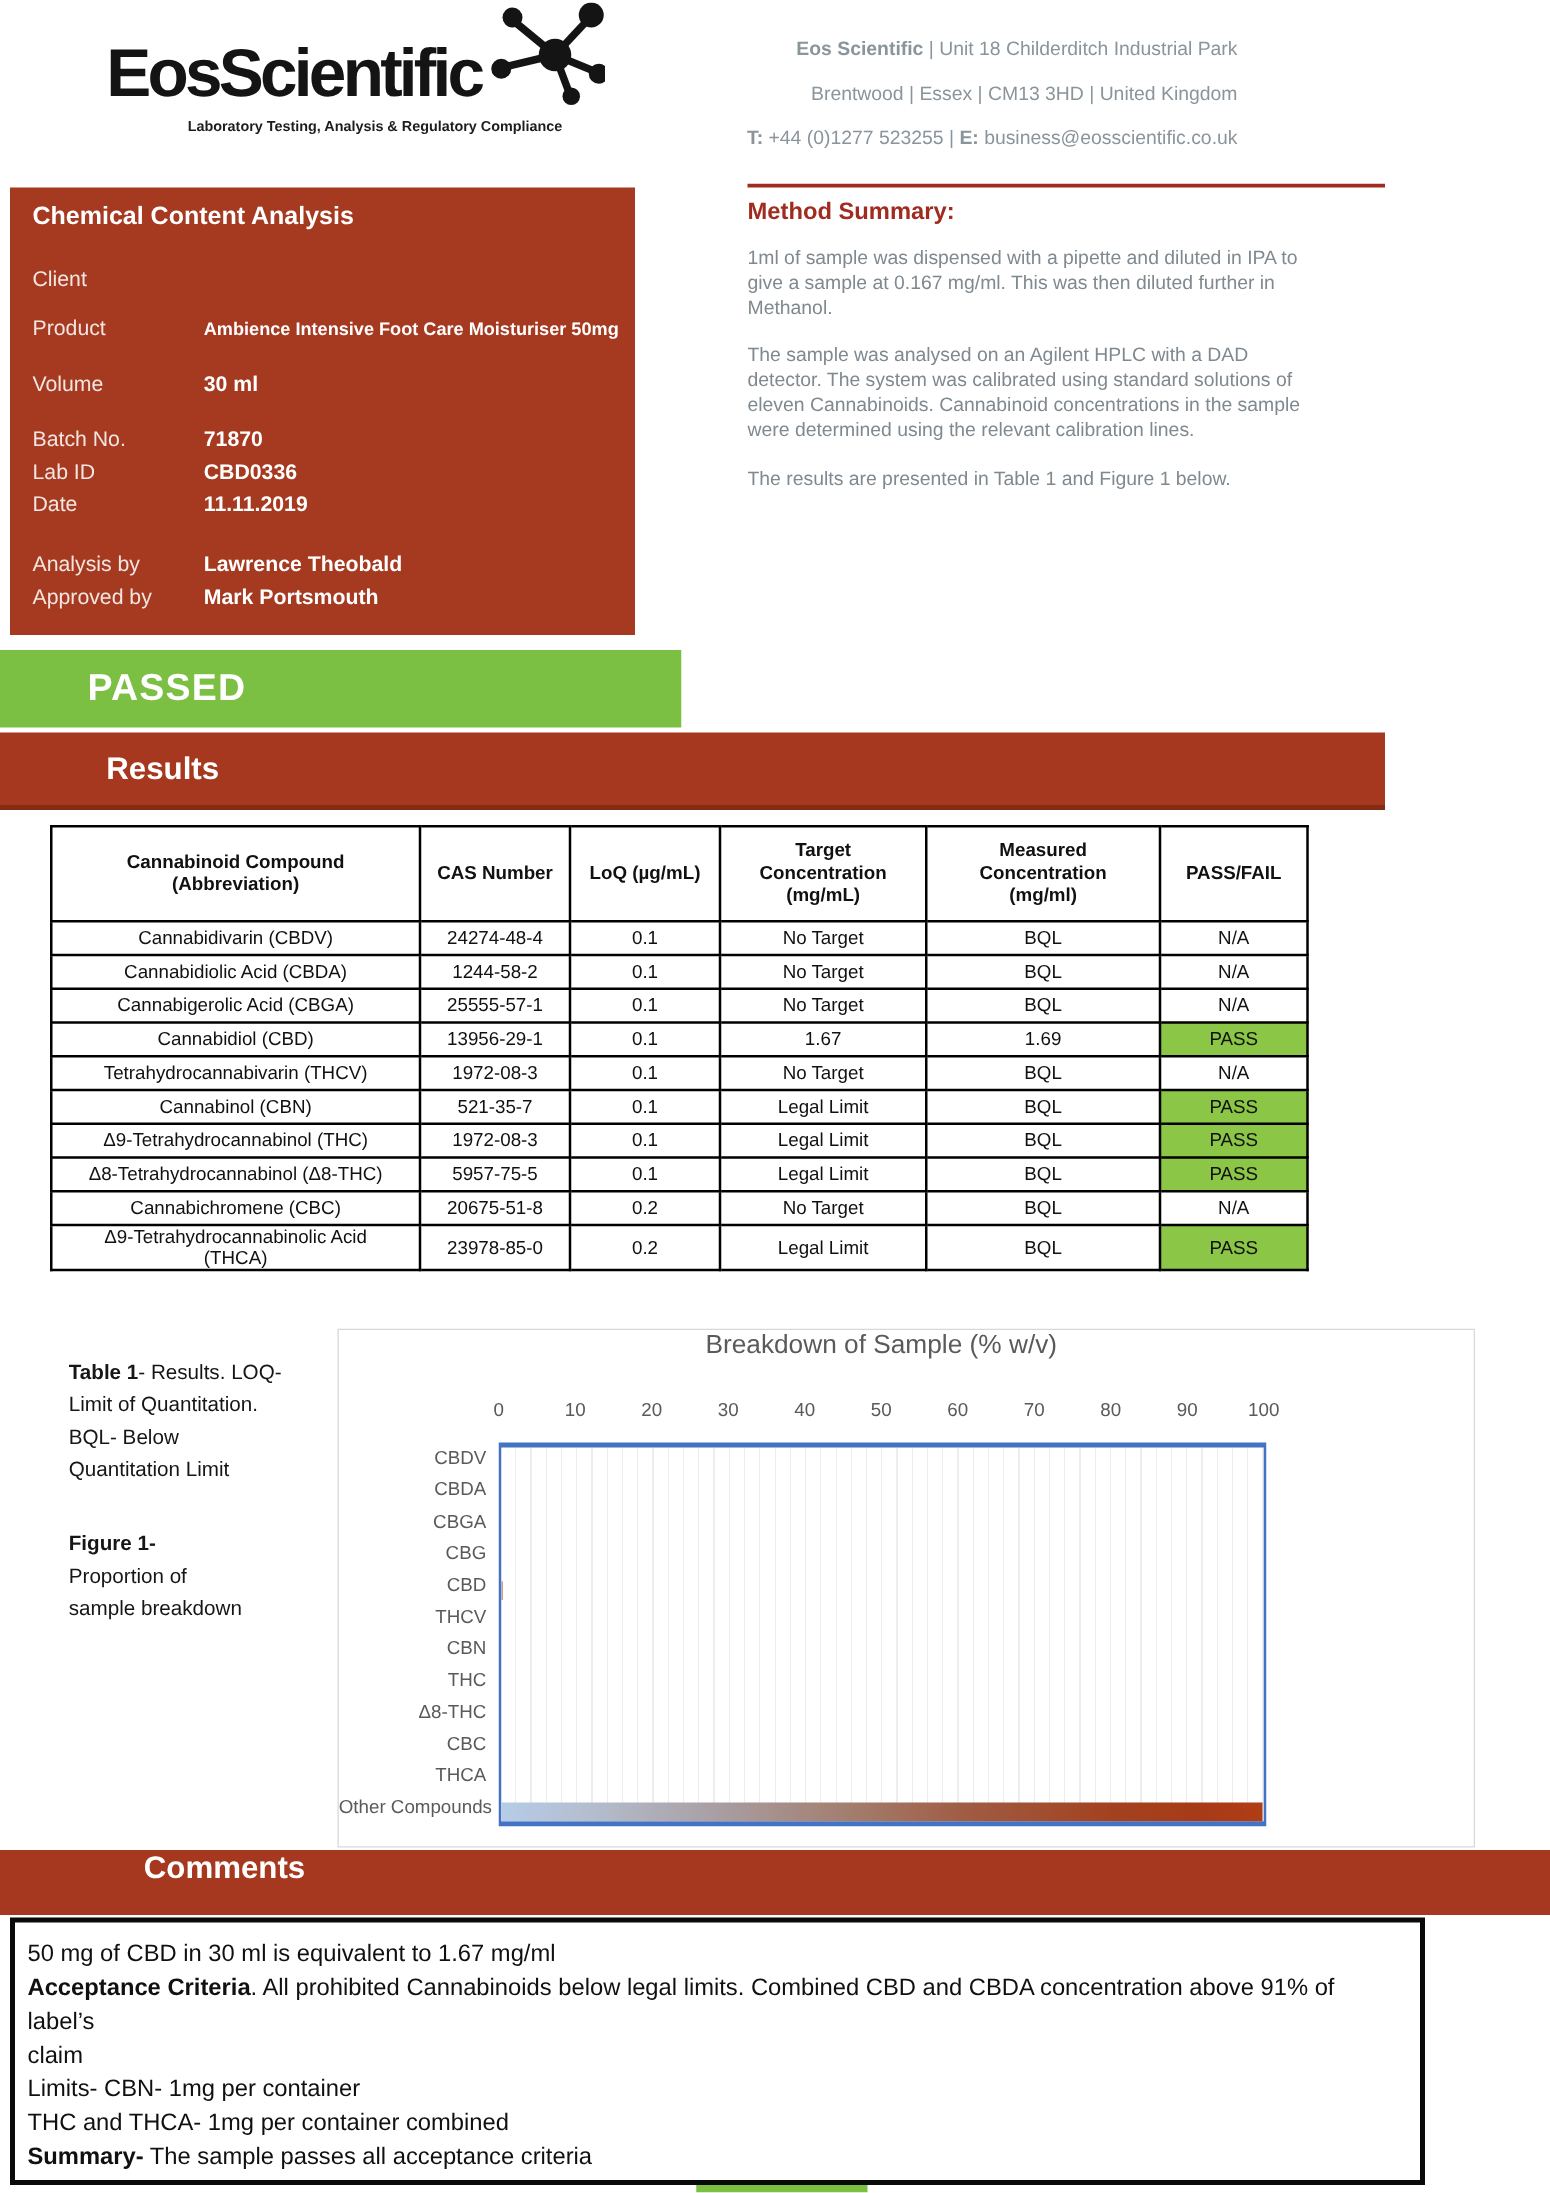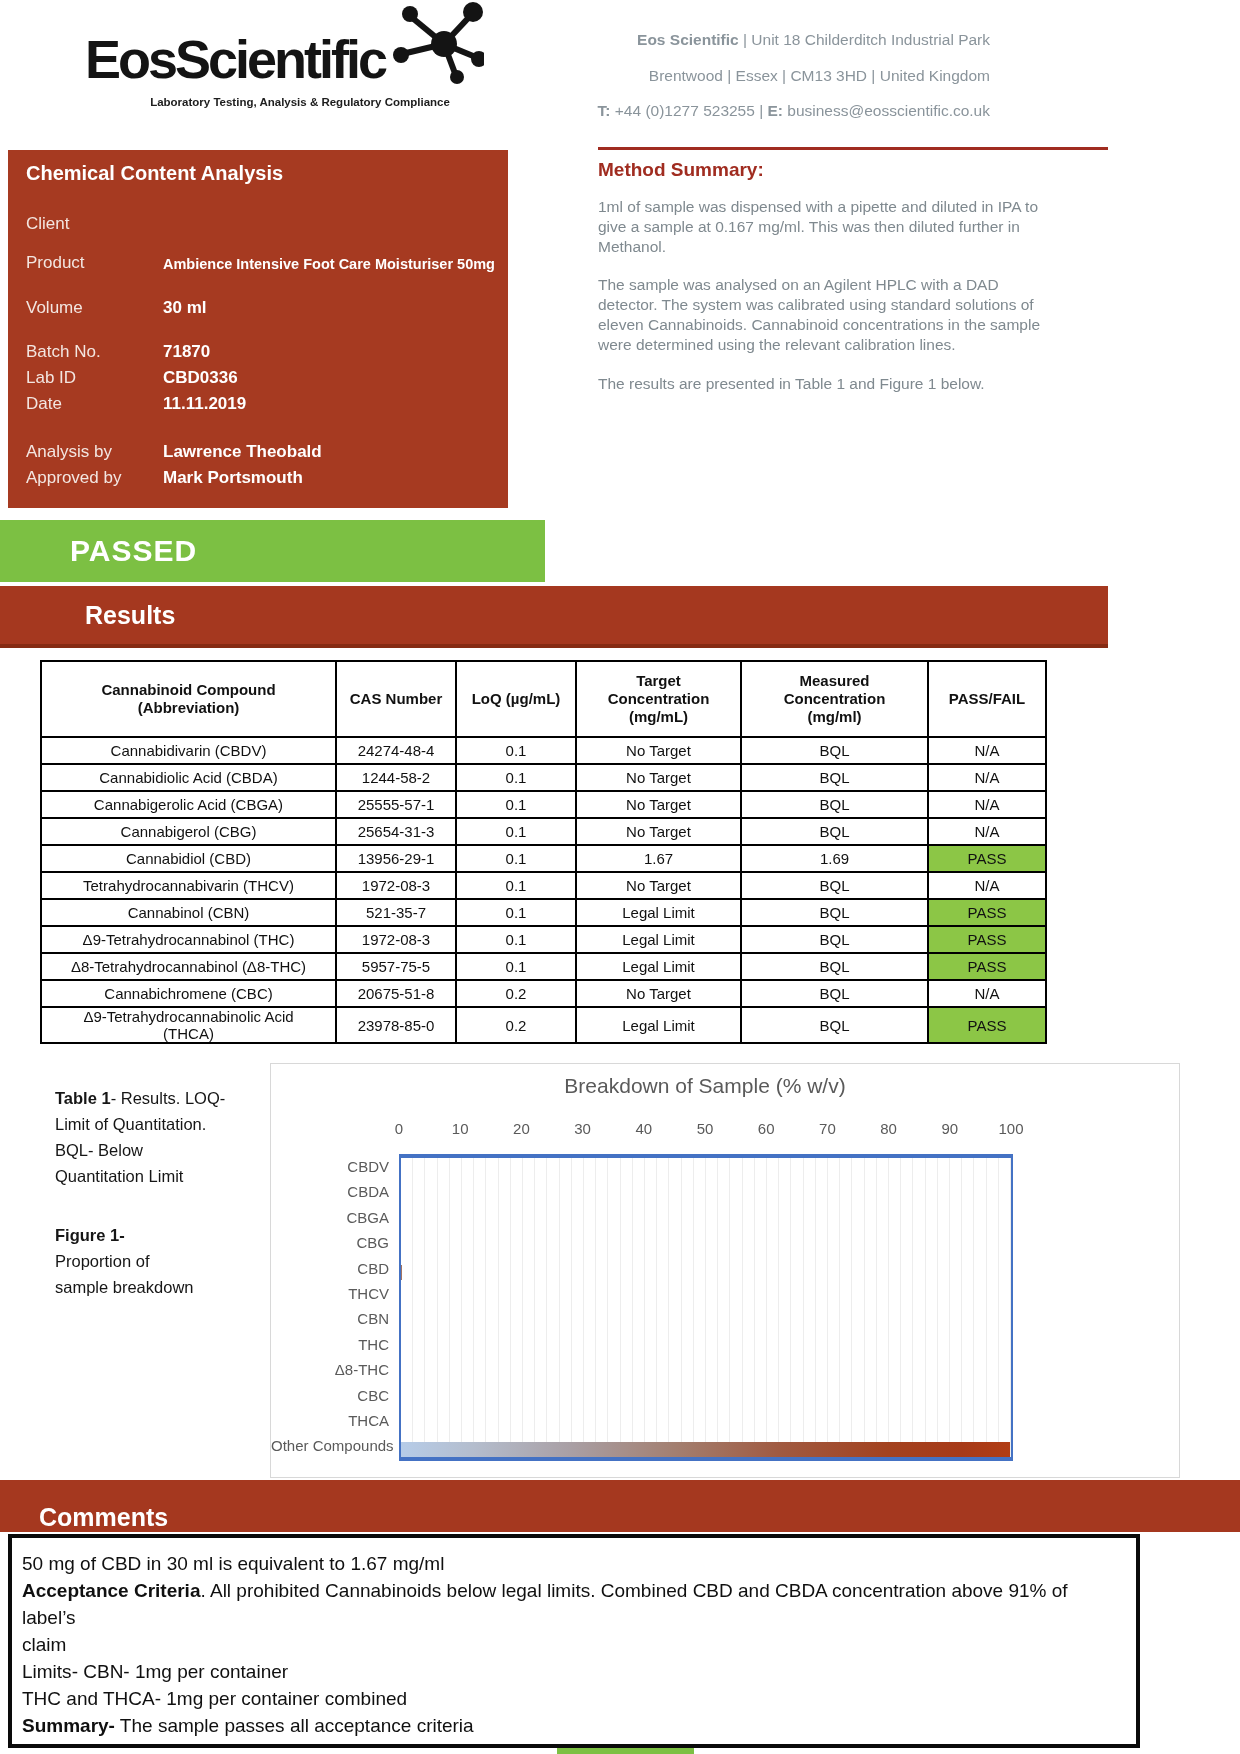--- a/index.html
+++ b/index.html
@@ -40,31 +40,31 @@
   #results-table td.pass{background:#8CC646;}
 
   
   .caption{width:218px;font-size:16.5px;line-height:26px;color:#161616;}
   #table-caption{left:55px;top:1085px;}
   #figure-caption{left:55px;top:1222px;}
   .caption span.b{font-weight:bold;}
 
   
   #figure-frame{left:270px;top:1063px;width:910px;height:415px;border:1px solid #D8D8D8;background:#fff;}
-  #chart-title{position:absolute;left:126px;top:10px;width:616px;text-align:center;font-size:21px;color:#5A5A5A;}
+  #chart-title{position:absolute;left:126px;top:0;width:616px;text-align:center;font-size:21px;color:#5A5A5A;}
   #chart-ticks{position:absolute;left:128px;top:56px;width:612px;height:20px;font-size:15px;color:#5A5A5A;}
   #chart-ticks span{position:absolute;transform:translateX(-50%);}
   #chart-labels{position:absolute;left:0;top:90px;width:118px;}
   #chart-labels div{height:25.4px;line-height:25.4px;text-align:right;font-size:15px;color:#5A5A5A;white-space:nowrap;}
   #chart-plot{position:absolute;left:128px;top:90px;width:614px;height:307px;border:2px solid #4472C4;border-top-width:4px;border-bottom-width:4px;
     background:repeating-linear-gradient(to right,#fff 0 11.2px,#EDEDED 11.2px 12.2px);}
   .chart-bar{position:absolute;left:0;height:15px;background:linear-gradient(90deg,#B6CCE8 0%,#B4BDCD 12%,#A99FA4 28%,#A37F70 45%,#A05A41 62%,#A3421F 80%,#A73A18 92%,#B13D14 100%);}
 
   
-  #comments-bar{left:0;top:1480px;width:1240px;height:52px;background:#A5381F;display:flex;align-items:flex-end;padding-left:39px;color:#fff;font-size:25px;font-weight:bold;}
+  #comments-bar{left:0;top:1480px;width:1240px;height:52px;background:#A5381F;display:flex;align-items:flex-start;padding-left:115px;color:#fff;font-size:25px;font-weight:bold;}
   #comments-box{left:8px;top:1534px;width:1132px;height:214px;border:4px solid #0A0A0A;padding:12px 10px;font-size:19px;line-height:27px;color:#101010;}
   #comments-box span.b{font-weight:bold;}
 
   #bottom-strip{left:557px;top:1748px;width:137px;height:6px;background:#7CC043;}
 </style>
 </head>
 <body>
 
 <div class="abs" id="logo-word">EosScientific</div>
 <div class="abs" id="logo-tag">Laboratory Testing, Analysis &amp; Regulatory Compliance</div>
@@ -177,28 +177,20 @@
         <td>Cannabidiolic Acid (CBDA)</td>
         <td>1244-58-2</td>
         <td>0.1</td>
         <td>No Target</td>
         <td>BQL</td>
         <td>N/A</td>
       </tr>
       <tr>
         <td>Cannabigerolic Acid (CBGA)</td>
         <td>25555-57-1</td>
-        <td>0.1</td>
-        <td>No Target</td>
-        <td>BQL</td>
-        <td>N/A</td>
-      </tr>
-      <tr>
-        <td>Cannabigerol (CBG)</td>
-        <td>25654-31-3</td>
         <td>0.1</td>
         <td>No Target</td>
         <td>BQL</td>
         <td>N/A</td>
       </tr>
       <tr>
         <td>Cannabidiol (CBD)</td>
         <td>13956-29-1</td>
         <td>0.1</td>
         <td>1.67</td>

